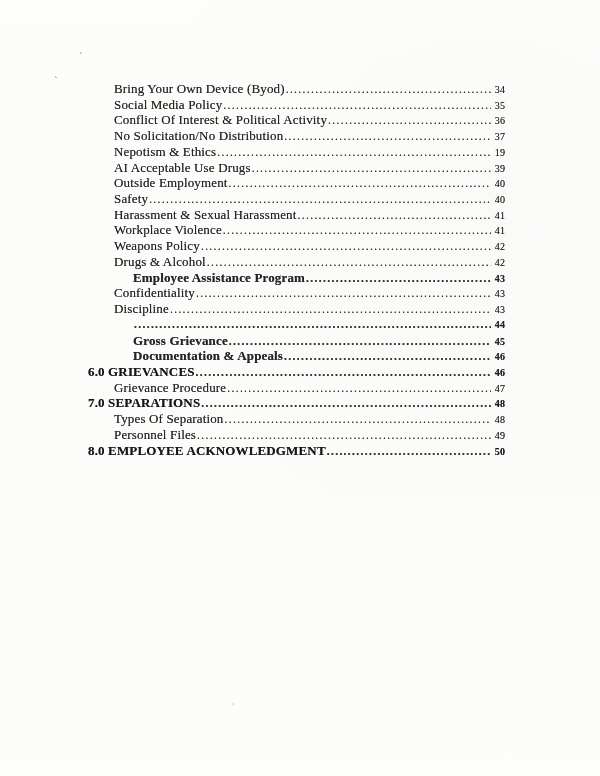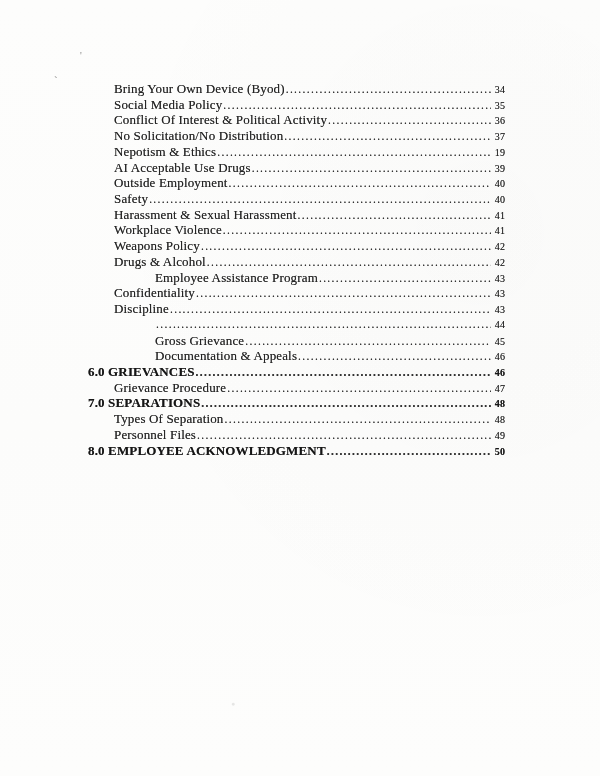--- a/index.html
+++ b/index.html
@@ -28,21 +28,21 @@
     display: flex;
     align-items: baseline;
     height: 15.72px;
     line-height: 15.72px;
     font-size: 13px;
     letter-spacing: 0.15px;
     white-space: nowrap;
     text-shadow: 0 0 0.35px rgba(45,45,45,0.65);
   }
   .toc-row.lv1 { margin-left: 26px; }
-  .toc-row.lv2 { margin-left: 67px; }
+  .toc-row.lv2 { margin-left: 45px; font-weight: bold; }
   .toc-row.bold {
     font-weight: bold;
     color: #161616;
   }
   .toc-row.small .toc-label { font-size: 13px; }
   .toc-label {
     flex: 0 0 auto;
   }
   .toc-dots {
     flex: 1 1 auto;

